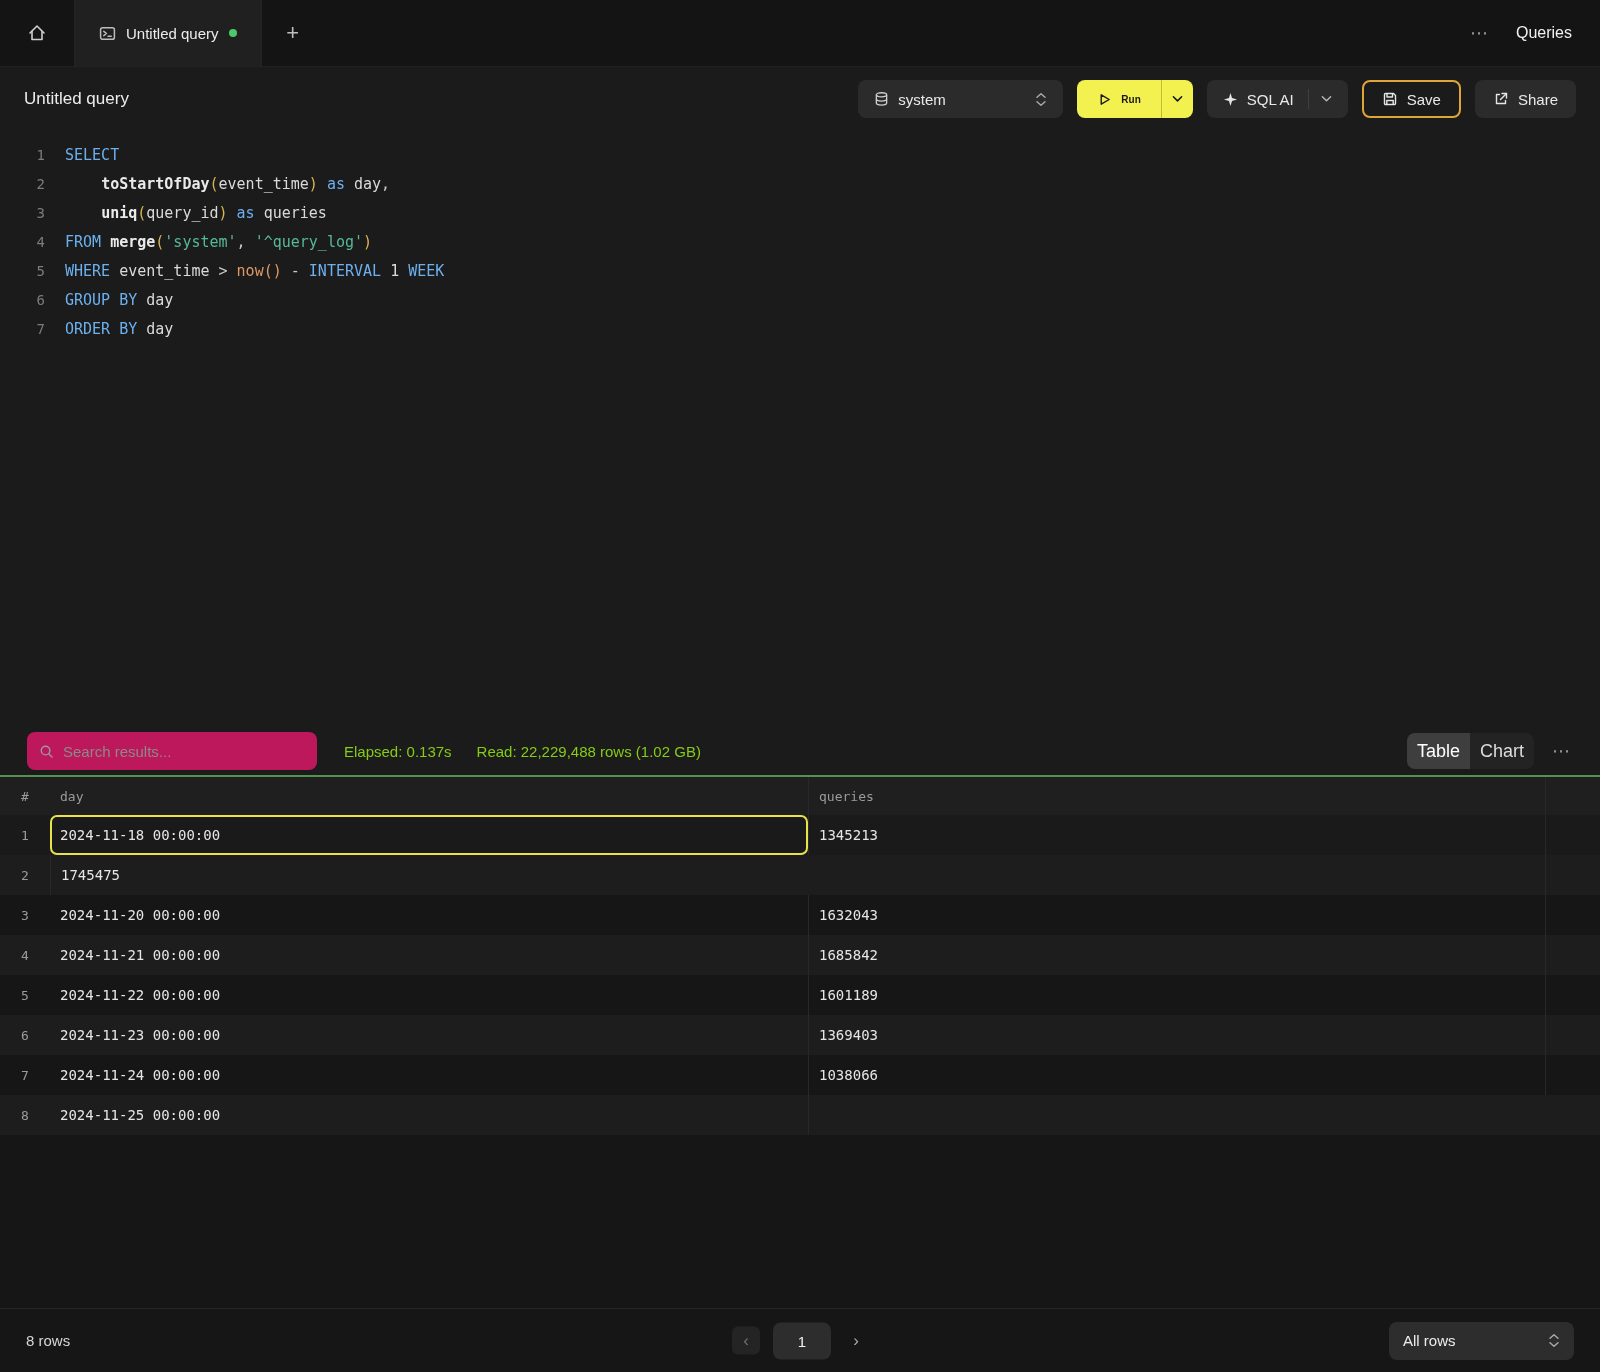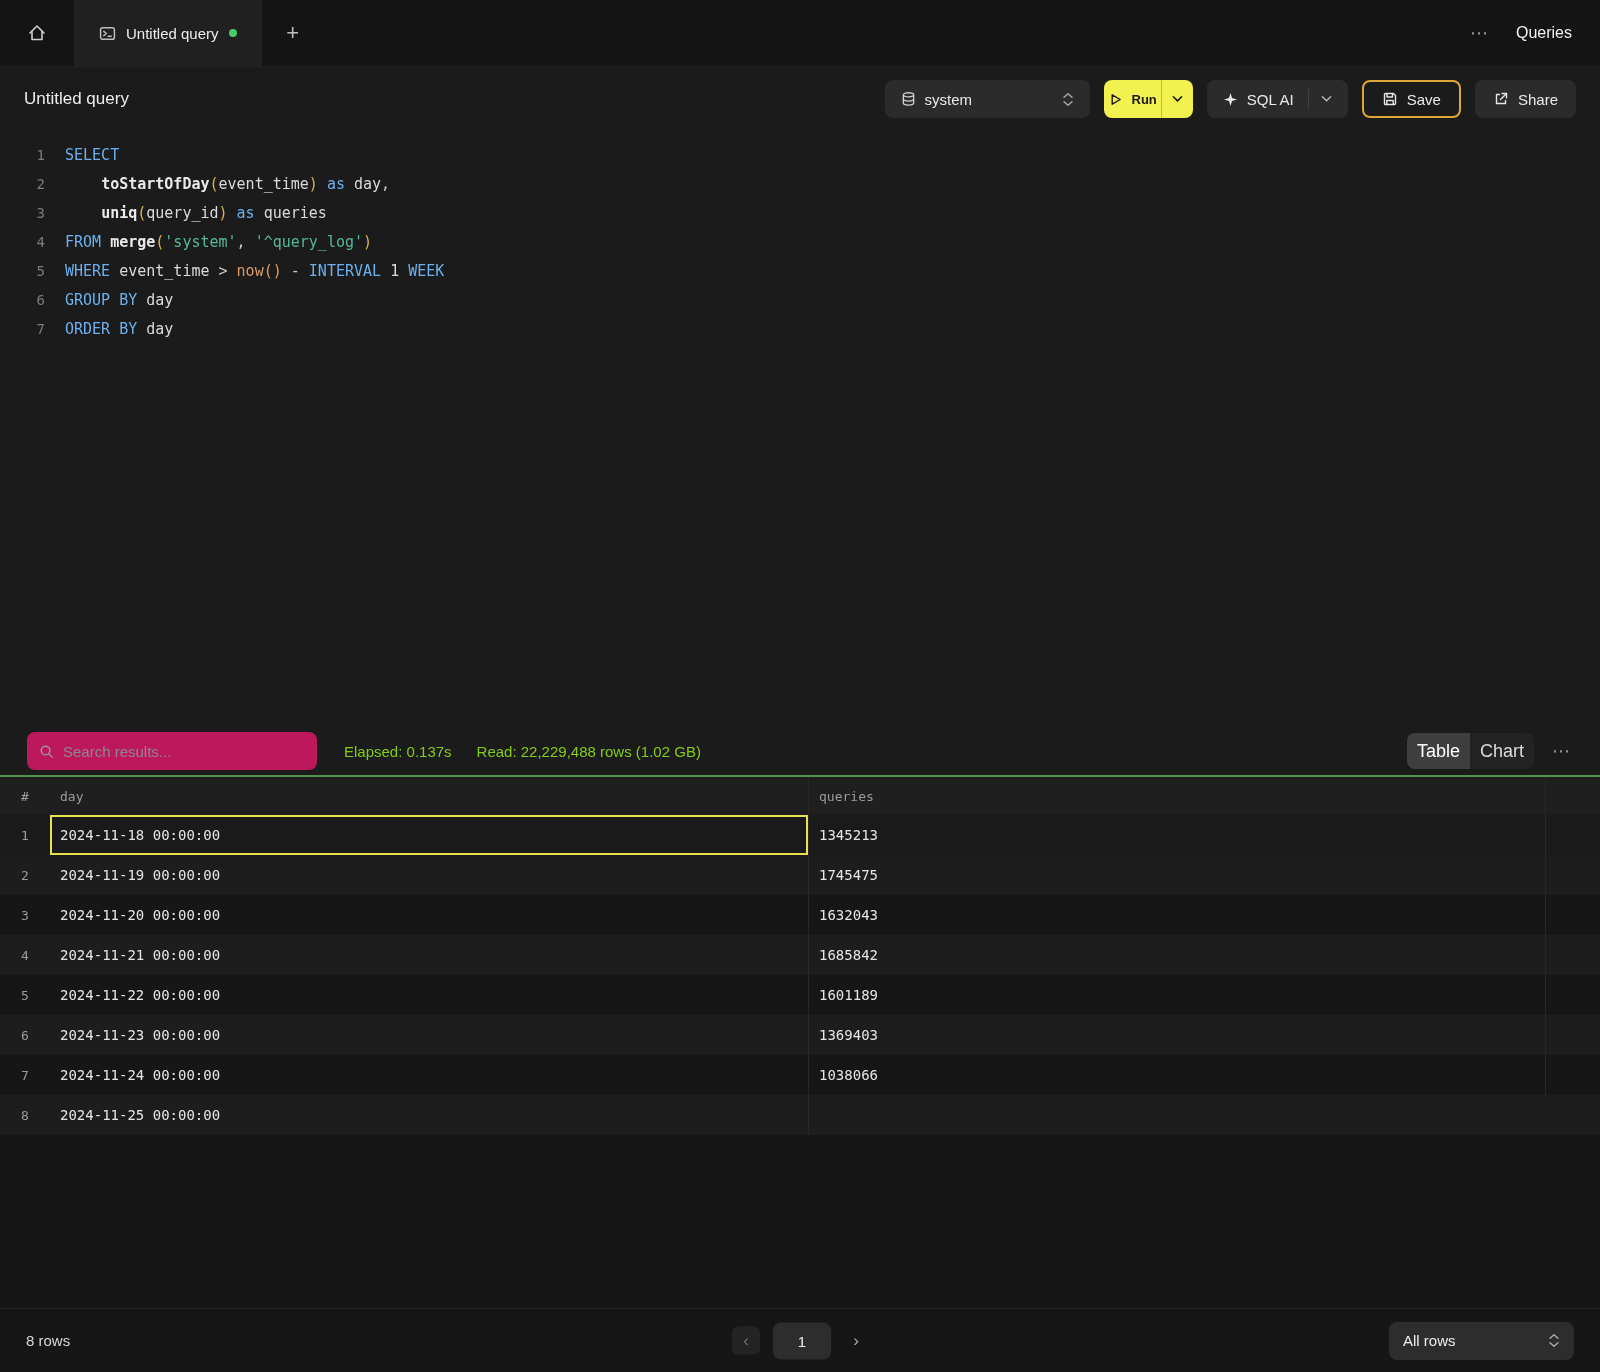--- a/index.html
+++ b/index.html
@@ -57,21 +57,21 @@
   .btn{
     height:38px;border-radius:8px;display:flex;align-items:center;gap:9px;
     font-size:15px;color:#e9e9e9;background:#2b2b2b;padding:0 16px;
     border:none;cursor:pointer;font-family:"Liberation Sans",sans-serif;
   }
   .db-select{width:205px;}
   .db-select .spacer{flex:1;}
   .run-split{display:flex;align-items:stretch;height:38px;border-radius:8px;overflow:hidden;cursor:pointer;}
   .run-main{
     display:flex;align-items:center;gap:9px;background:var(--accent-yellow);
-    color:#191919;font-size:13px;font-weight:700;padding:0 4px;
+    color:#191919;font-size:10px;font-weight:700;padding:0 20px;
   }
   .run-caret{
     width:32px;display:flex;align-items:center;justify-content:center;
     background:var(--accent-yellow);color:#191919;
     border-left:1px solid rgba(0,0,0,0.22);
   }
   .sqlai-btn .divider{width:1px;height:20px;background:rgba(255,255,255,0.10);margin:0 3px 0 5px;}
   .save-btn{
     background:transparent;border:2px solid var(--save-border);
     padding:0 18px;
@@ -134,21 +134,21 @@
   .col-day{width:758px;flex:none;padding-left:10px;}
   .col-queries{flex:1;padding-left:10px;border-left:1px solid #282828;}
   .col-gutter{width:55px;flex:none;border-left:1px solid #282828;}
   .trow{
     height:40px;flex:none;display:flex;align-items:stretch;
     font-family:"DejaVu Sans Mono",monospace;font-size:14px;color:#e6e6e6;
     background:#161616;cursor:default;
   }
   .trow.even{background:#1d1d1d;}
   .trow.selected{background:#1a1a1a;}
-  .cell.selected-cell{box-shadow:inset 0 0 0 2px var(--sel-outline);}
+  .cell.selected-cell{box-shadow:inset 0 0 0 2px var(--sel-outline);border-radius:7px;}
   .table-spacer{flex:1;}
 
   
   .footer{
     height:64px;flex:none;border-top:1px solid #262626;background:#161616;
     display:flex;align-items:center;padding:0 26px;position:relative;
   }
   .row-count{font-size:15px;color:#d6d6d6;}
   .pager{
     position:absolute;left:50%;top:50%;transform:translate(-50%,-50%);
@@ -325,21 +325,20 @@
   </div>
   <div>
       <div class="trow selected">
         <div class="cell col-num">1</div>
         <div class="cell col-day selected-cell">2024-11-18 00:00:00</div>
         <div class="cell col-queries">1345213</div>
         <div class="cell col-gutter"></div>
       </div>
       <div class="trow even">
         <div class="cell col-num">2</div>
-        <div class="cell col-day">2024-11-19 00:00:00</div>
         <div class="cell col-queries">1745475</div>
         <div class="cell col-gutter"></div>
       </div>
       <div class="trow">
         <div class="cell col-num">3</div>
         <div class="cell col-day">2024-11-20 00:00:00</div>
         <div class="cell col-queries">1632043</div>
         <div class="cell col-gutter"></div>
       </div>
       <div class="trow even">

